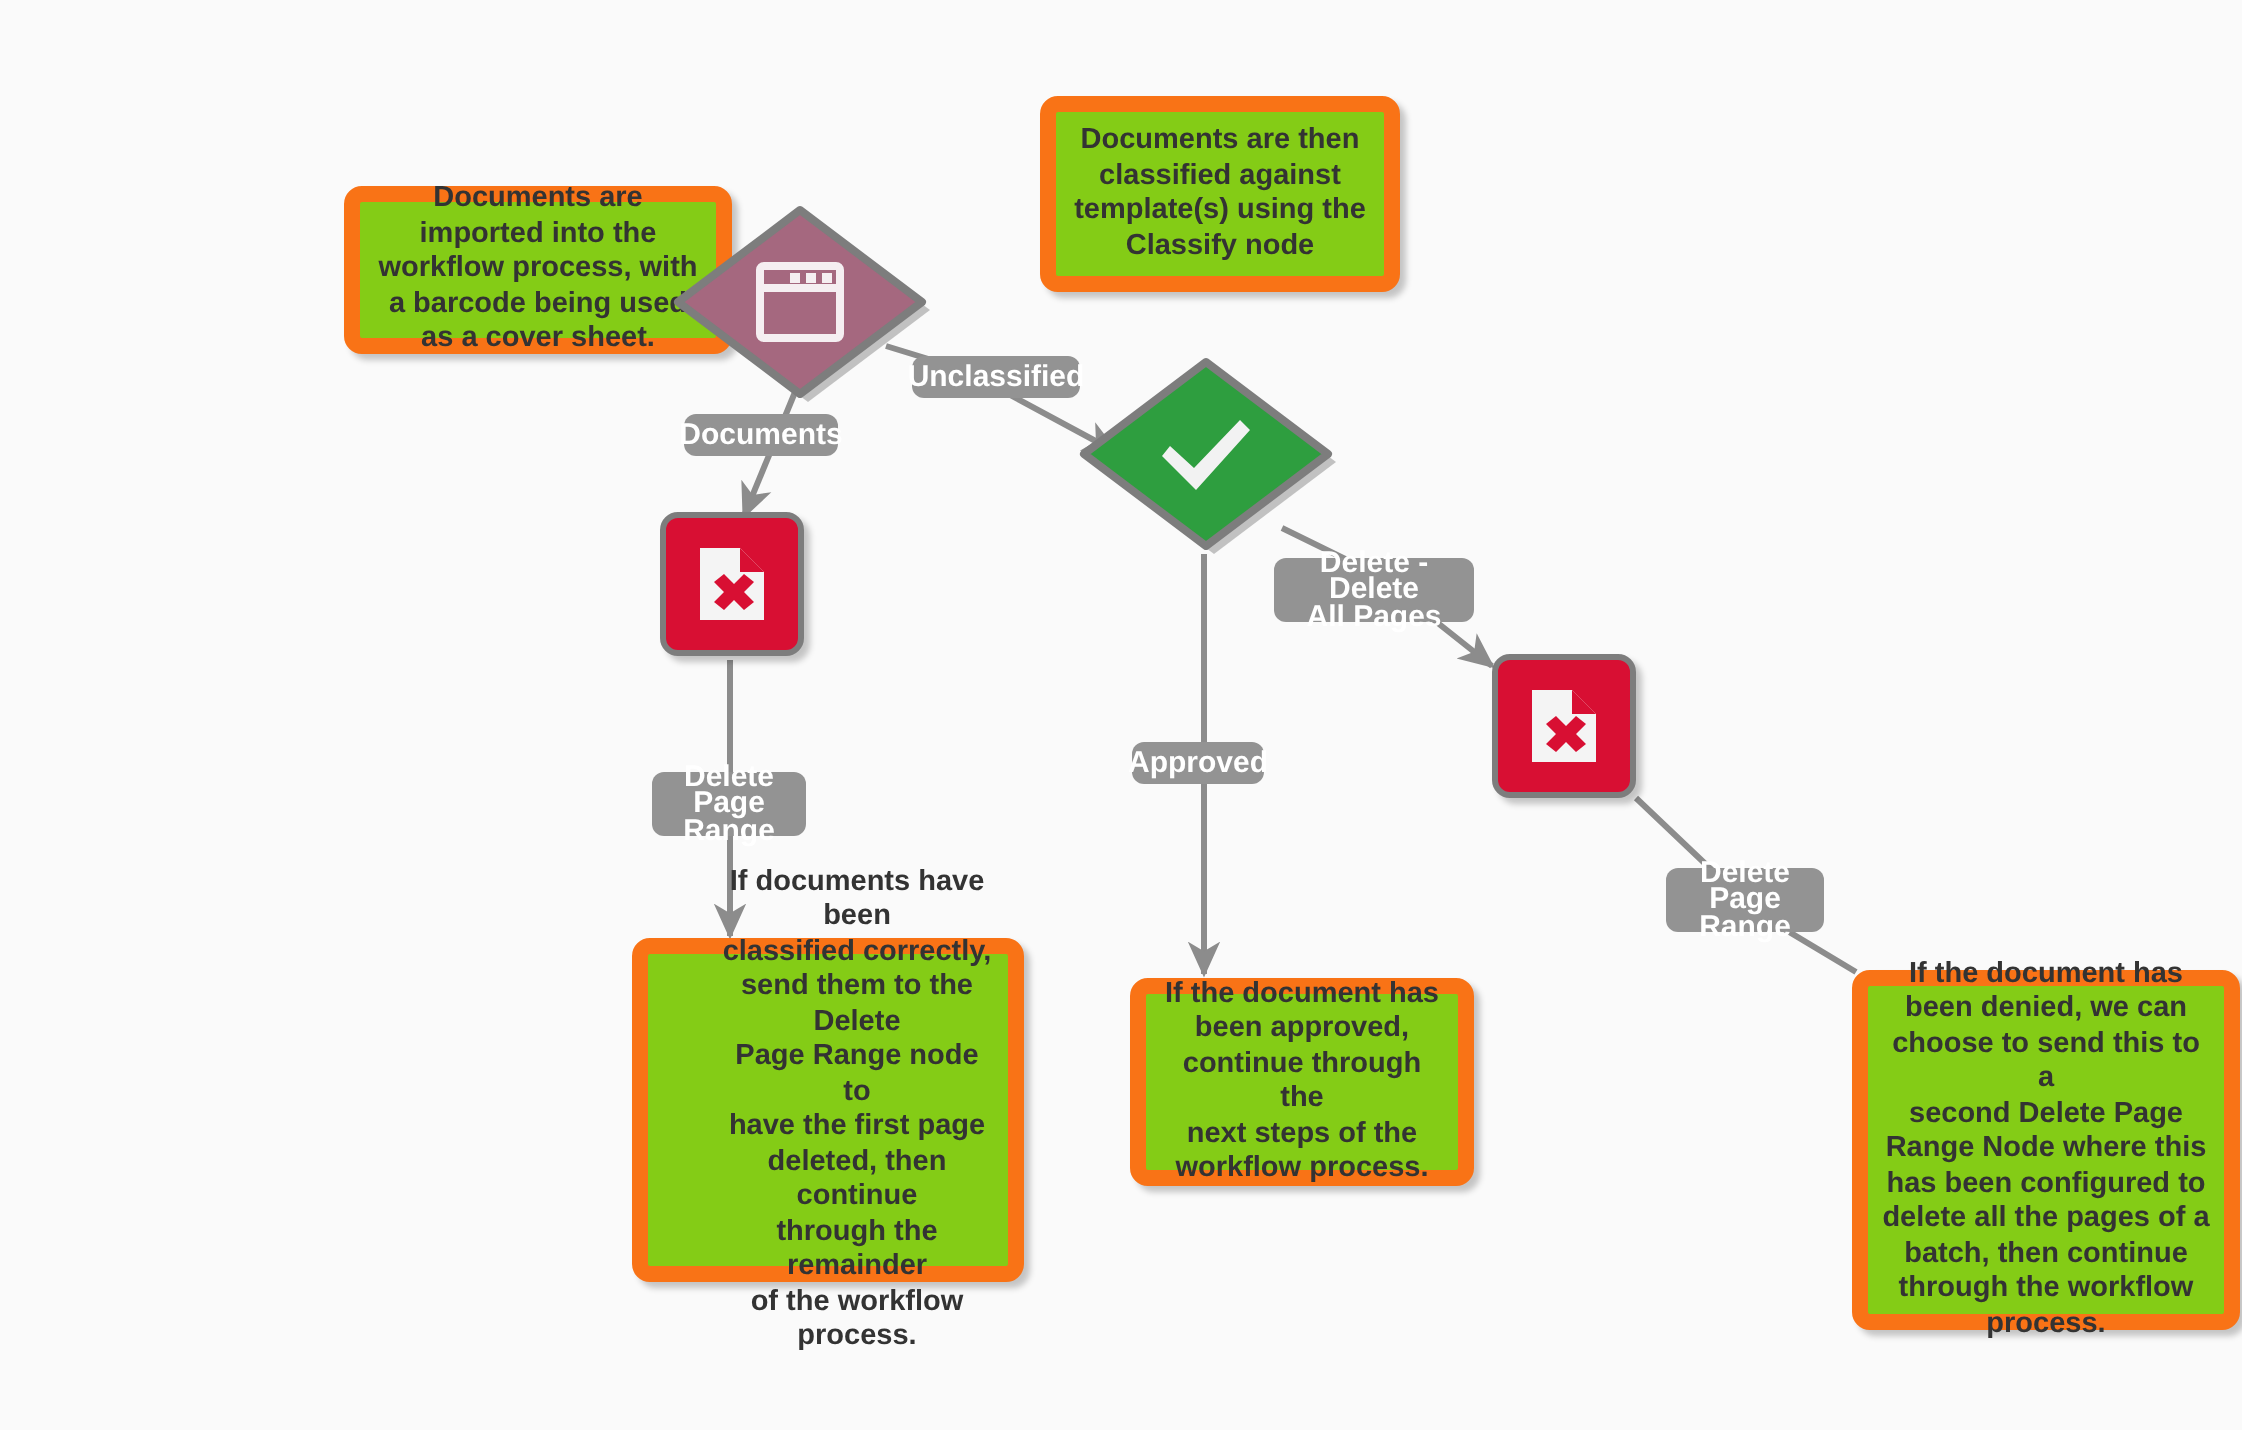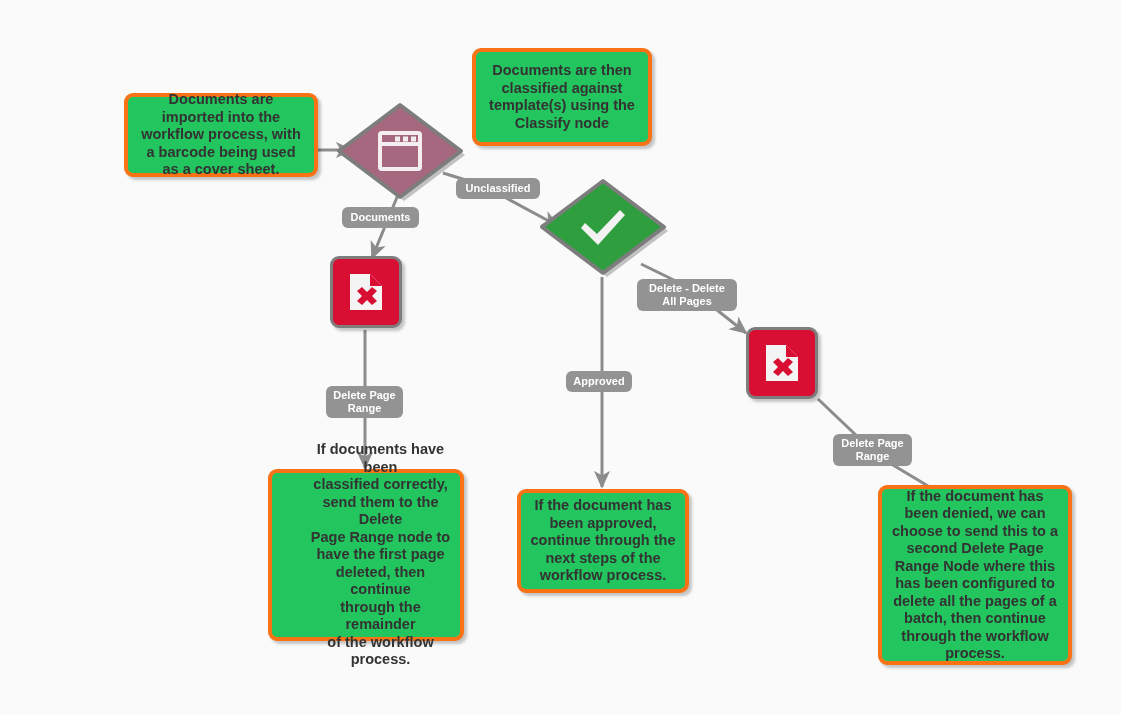--- a/index.html
+++ b/index.html
@@ -21,45 +21,46 @@
     left: 0; top: 0;
     width: 1121px;
     height: 715px;
     pointer-events: none;
   }
 
   
   .note {
     position: absolute;
     box-sizing: border-box;
-    background: #22c55e;
-    border: 4px solid #f97316;
+    background: #84cc16;
+    border: 8px solid #f97316;
     border-radius: 9px;
     box-shadow: 3px 3px 3px rgba(0,0,0,0.22);
     color: #333333;
     font-weight: bold;
     font-size: 14.5px;
     line-height: 17.5px;
     text-align: center;
     display: flex;
     align-items: center;
     justify-content: center;
     padding: 5px 7px;
     white-space: pre-line;
+    margin-left: 48px;
   }
 
   
   .badge {
     position: absolute;
     box-sizing: border-box;
     background: #939393;
     border-radius: 6px;
     color: #ffffff;
     font-weight: bold;
-    font-size: 11px;
+    font-size: 15px;
     line-height: 13.5px;
     text-align: center;
     display: flex;
     align-items: center;
     justify-content: center;
     padding: 3px 7px;
     white-space: pre-line;
     z-index: 5;
   }
 

